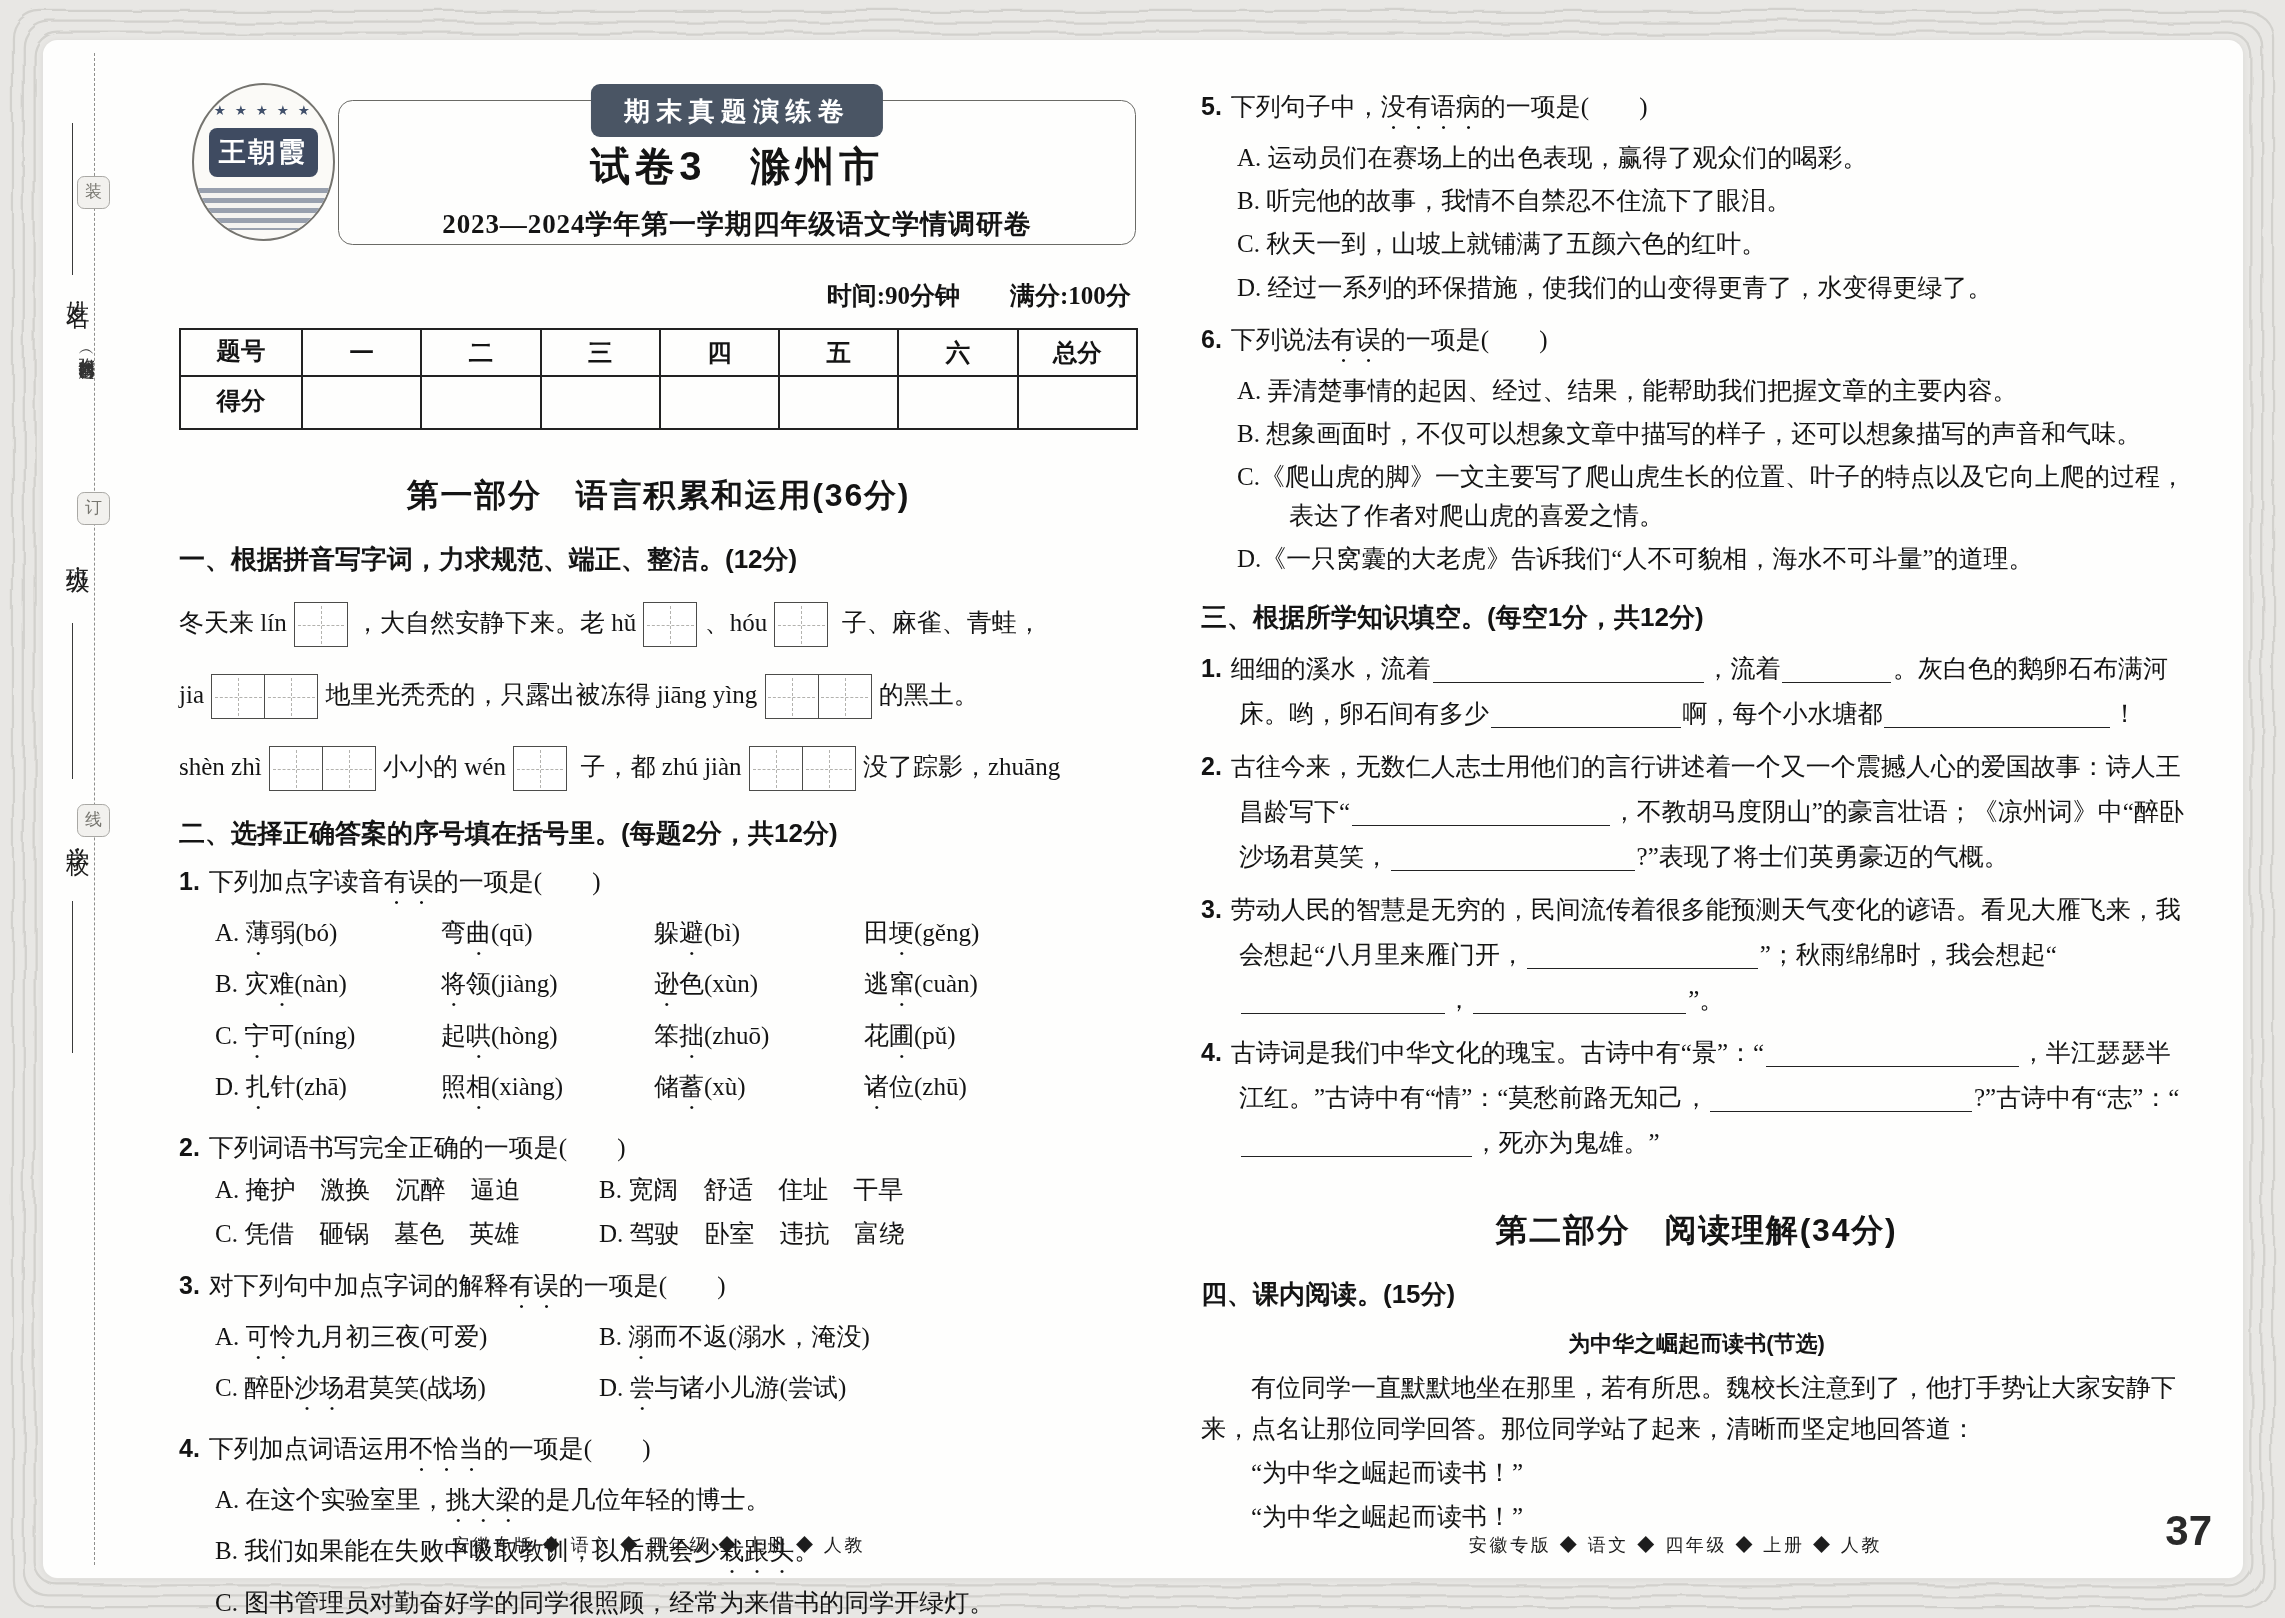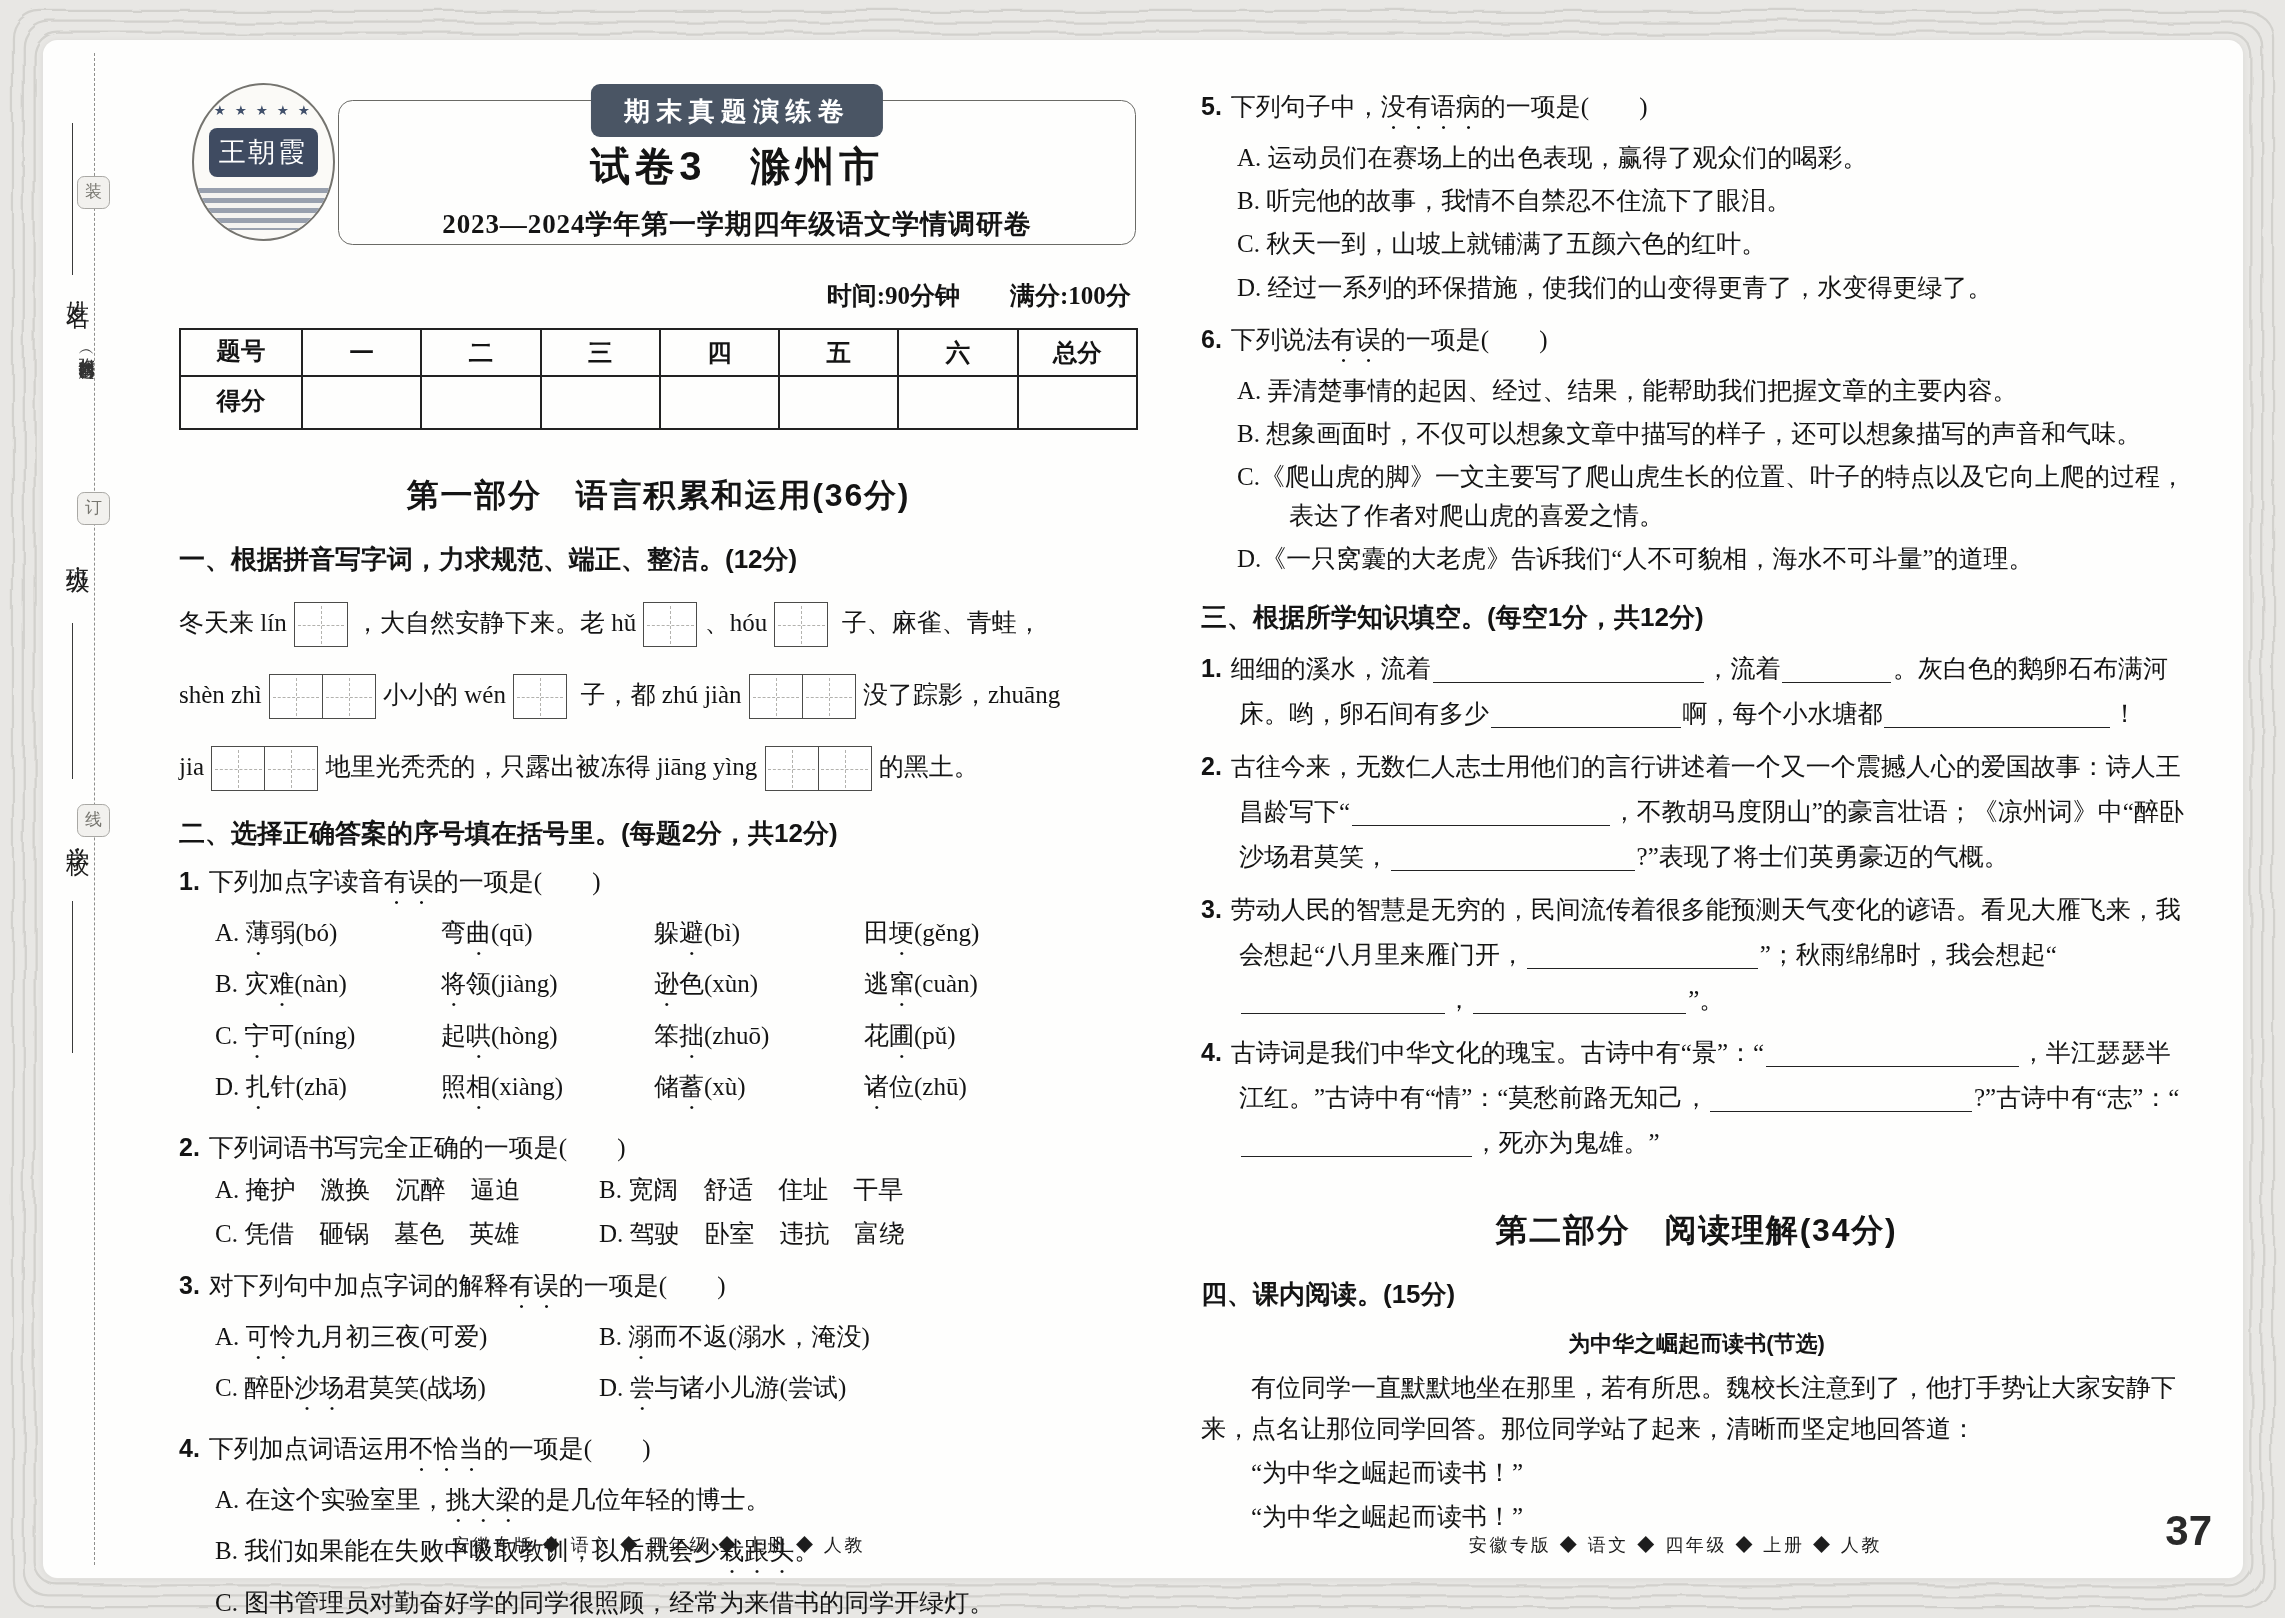--- a/index.html
+++ b/index.html
@@ -56,21 +56,21 @@
   }
   .exam-subtitle{text-align:center;margin-top:7.2px;font-size:27px;font-weight:600;letter-spacing:0.9px;}
   .badge{
     position:absolute;left:12.7px;top:-3.6px;width:139px;height:154px;
     border-radius:50%;border:2.7px double #75746f;background:#fbfaf7;
     overflow:hidden;text-align:center;
   }
   .badge-stars{margin-top:14.5px;color:#41506b;font-size:13.6px;letter-spacing:2.7px;white-space:nowrap;}
   .badge-band{
     margin:7.2px auto 0;width:109px;background:#3f4b61;color:#fff;
-    font-size:27px;font-weight:400;border-radius:8.1px;padding:3.6px 0;letter-spacing:2.7px;
+    font-size:27px;font-weight:700;border-radius:8.1px;padding:3.6px 0;letter-spacing:2.7px;
     font-family:"Liberation Sans",sans-serif;
     text-align:center;
   }
   .badge-stripes{margin-top:11px;height:42px;background:repeating-linear-gradient(180deg,#98a0ae 0 4.5px,#f4f3f0 4.5px 10px);}
   .time-info{text-align:right;padding-right:7.2px;margin-top:12.7px;font-size:25px;font-weight:600;}
   
   .score-table{width:100%;border-collapse:collapse;margin-top:12.7px;table-layout:fixed;}
   .score-table td{
     border:2.3px solid #222;text-align:center;height:43px;
     font-family:"Liberation Sans",sans-serif;font-size:24.4px;font-weight:700;
@@ -199,36 +199,36 @@
       <div class="part-heading">第一部分　语言积累和运用(36分)</div>
 
       <div class="sec-title">一、根据拼音写字词，力求规范、端正、整洁。(12分)</div>
       <div class="pin-line"><span class="pt">冬天来 lín</span><span class="box-group">
             <span class="tbox"></span>
           </span><span class="pt">，大自然安静下来。老 hǔ</span><span class="box-group">
             <span class="tbox"></span>
           </span><span class="pt">、hóu</span><span class="box-group">
             <span class="tbox"></span>
           </span><span class="pt"> 子、麻雀、青蛙，</span></div>
+      <div class="pin-line"><span class="pt">jia</span><span class="box-group">
+            <span class="tbox"></span>
+            <span class="tbox"></span>
+          </span><span class="pt">地里光秃秃的，只露出被冻得 jiāng yìng</span><span class="box-group">
+            <span class="tbox"></span>
+            <span class="tbox"></span>
+          </span><span class="pt">的黑土。</span></div>
       <div class="pin-line"><span class="pt">shèn zhì</span><span class="box-group">
             <span class="tbox"></span>
             <span class="tbox"></span>
           </span><span class="pt">小小的 wén</span><span class="box-group">
             <span class="tbox"></span>
           </span><span class="pt"> 子，都 zhú jiàn</span><span class="box-group">
             <span class="tbox"></span>
             <span class="tbox"></span>
           </span><span class="pt">没了踪影，zhuāng</span></div>
-      <div class="pin-line"><span class="pt">jia</span><span class="box-group">
-            <span class="tbox"></span>
-            <span class="tbox"></span>
-          </span><span class="pt">地里光秃秃的，只露出被冻得 jiāng yìng</span><span class="box-group">
-            <span class="tbox"></span>
-            <span class="tbox"></span>
-          </span><span class="pt">的黑土。</span></div>
 
       <div class="sec-title">二、选择正确答案的序号填在括号里。(每题2分，共12分)</div>
 
       <div class="q">
         <div class="q-stem"><b class="qnum">1.</b><span><span>下列加点字读音</span><span class="emph">有误</span><span>的一项是(　　)</span></span></div>
         <div class="opt-grid g4">
           <span class="opt"><span>A. </span><span class="emph">薄</span><span>弱(bó)</span></span>
           <span class="opt"><span>弯</span><span class="emph">曲</span><span>(qū)</span></span>
           <span class="opt"><span>躲</span><span class="emph">避</span><span>(bì)</span></span>
           <span class="opt"><span>田</span><span class="emph">埂</span><span>(gěng)</span></span>

